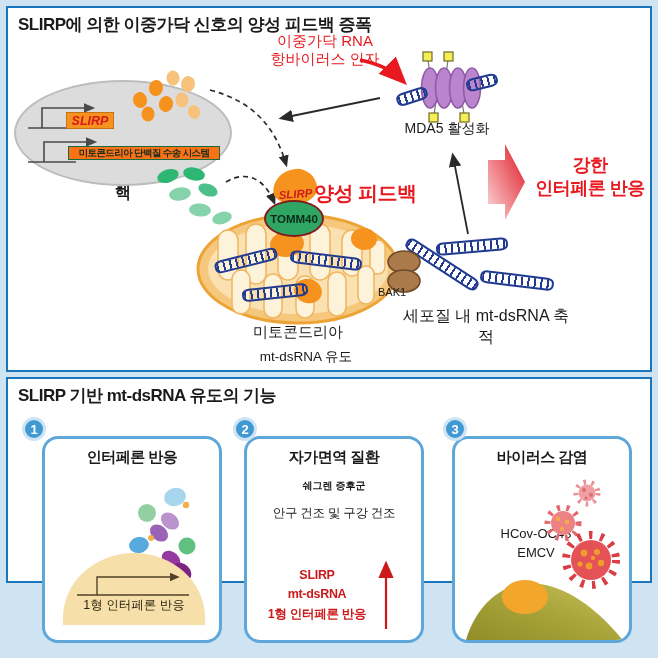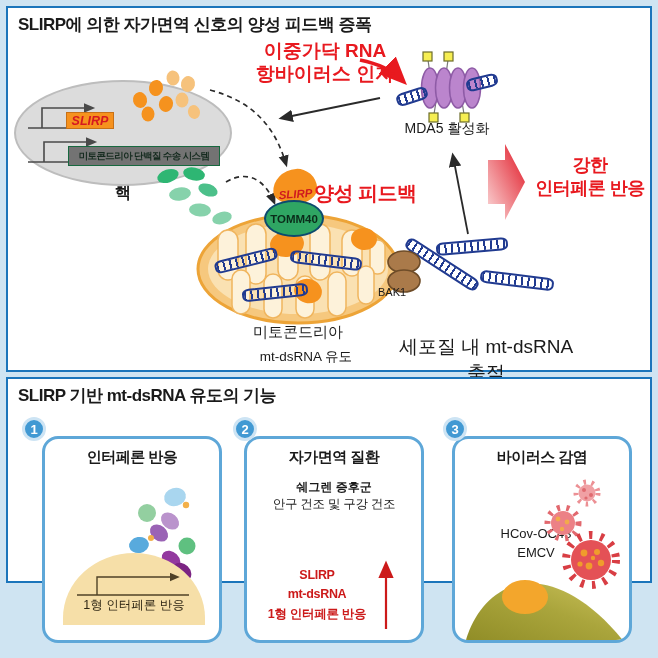--- a/index.html
+++ b/index.html
@@ -26,71 +26,71 @@
     background:repeating-linear-gradient(90deg,#203a90 0 2px,transparent 2px 6.5px);
     z-index:5;
   }
 
   
   .nucleus-ellipse { position:absolute; left:6px; top:72px; width:218px; height:106px;
     background:#dcdcdc; border:2px solid #bdbdbd; border-radius:50%; }
   .gene-box { position:absolute; display:flex; align-items:center; justify-content:center; white-space:nowrap; }
   #slirp-genebox { left:58px; top:104px; width:48px; height:17px; background:#f6921e; border:1px solid #c87117;
     color:#d61920; font-style:italic; font-weight:700; font-size:12.5px; z-index:3; }
-  #transport-box { left:60px; top:138px; width:152px; height:20px; background:#737373; border:1.2px solid #17693f;
+  #transport-box { left:60px; top:138px; width:152px; height:14px; background:#f97316; border:1.2px solid #17693f;
     color:#152b1f; font-weight:700; font-size:9.5px; letter-spacing:-0.6px; z-index:3; }
   #nucleus-label { left:92px; top:175px; width:46px; font-size:16px; font-weight:700; text-align:center; z-index:4; }
 
   
   .slirp-blob { left:265px; top:161px; width:44px; height:35px; background:#f6921e;
     border-radius:55% 45% 48% 52% / 62% 58% 42% 38%; transform:rotate(-4deg);
     display:flex; align-items:flex-end; justify-content:center; z-index:6;
     color:#cf1a1f; font-style:italic; font-weight:700; font-size:11.5px; padding-bottom:4px; }
-  .tomm40 { left:256px; top:192px; width:60px; height:37px; background:#2fa663; border:2px solid #0c4a6e;
+  .tomm40 { left:256px; top:192px; width:60px; height:37px; background:#2fa663; border:2px solid #7f1d1d;
     border-radius:50%; display:flex; align-items:center; justify-content:center;
     font-size:11.5px; font-weight:700; color:#0a2c1a; z-index:6; }
 
   
-  #stress-label { left:232px; top:32px; width:170px; font-size:19px; font-weight:700; line-height:1.2; z-index:2; }
+  #stress-label { left:232px; top:24px; width:170px; font-size:15px; font-weight:400; line-height:1.2; z-index:2; }
   #mda5-label { left:384px; top:112px; width:110px; font-size:14px; z-index:2; }
   #feedback-label { left:306px; top:172px; font-size:20px; font-weight:700; letter-spacing:-0.5px; z-index:6; }
   #strong-label { left:516px; top:146px; width:132px; font-size:18px; font-weight:700; line-height:1.25; letter-spacing:-0.5px; }
   #bak1-label { left:370px; top:278px; width:60px; font-size:11px; z-index:7; }
   #mito-label { left:222px; top:312px; width:136px; line-height:1.5; }
   #mito-label .l1 { font-weight:400; font-size:15px; }
   #mito-label .l2 { font-size:13.5px;margin-left:16px; }
-  #cyto-label { left:388px; top:298px; width:180px; font-size:19px;margin-top:28px; }
+  #cyto-label { left:388px; top:298px; width:180px; font-size:16px; }
 
   
   .panel { position:absolute; top:57px; width:180px; height:207px; background:#fff;
     border:3px solid #5ea7d8; border-radius:16px; overflow:hidden; }
   #panel-1 { left:34px; } #panel-2 { left:236px; } #panel-3 { left:444px; }
   .panel-title { position:absolute; top:9px; left:0; width:100%; text-align:center; font-size:15px; font-weight:700; letter-spacing:-0.5px; }
   .num { position:absolute; width:24px; height:24px; border-radius:50%; background:#4199d3; border:3px solid #cde4f4;
     color:#fff; font-weight:700; font-size:13px; display:flex; align-items:center; justify-content:center; z-index:9; }
   #num-1 { left:14px; top:38px; } #num-2 { left:225px; top:38px; } #num-3 { left:435px; top:38px; }
 
   .dome1 { position:absolute; left:18px; top:114px; width:142px; height:72px; background:#f6dfa8;
     border-radius:50% 50% 0 0 / 90% 90% 0 0; }
   #p1-gene-label { position:absolute; left:18px; top:158px; width:142px; text-align:center; font-size:12.5px; color:#2e2614; }
 
   #p2-textblock { position:absolute; top:40px; left:0; width:100%; text-align:center; }
-  #p2-syndrome { font-size:12px; font-weight:700; margin-bottom:0; }
+  #p2-syndrome { font-size:10px; font-weight:700; margin-bottom:12px; }
   .symptom { display:block; font-size:12.5px; line-height:1.42; letter-spacing:-0.3px; }
   #p2-redblock { position:absolute; left:0; top:127px; width:140px; text-align:center; color:#cc1a1a;
     font-size:12.5px; font-weight:700; line-height:1.55; letter-spacing:-0.3px; }
   .redline { display:block; }
 
   #p3-virus-labels { position:absolute; left:36px; top:86px; width:90px; text-align:center; font-size:13px; line-height:1.45; }
 </style>
 </head>
 <body>
 
 <div class="sec" id="sec-top">
-  <div class="sec-title">SLIRP에 의한 자가면역 신호의 양성 피드백 증폭</div>
+  <div class="sec-title">SLIRP에 의한 이중가닥 신호의 양성 피드백 증폭</div>
 
   <div class="abs red center" id="stress-label">
     <span>이중가닥 RNA</span><br>
     <span>항바이러스 인자</span>
   </div>
 
   <svg class="abs" style="left:346px;top:44px;" width="62" height="42">
     <defs>
         <marker id="m1" markerWidth="9" markerHeight="9" refX="6" refY="3.5" orient="auto">
           <path d="M0,0 L8,3.5 L0,7 Z" fill="#e8191f"></path>

